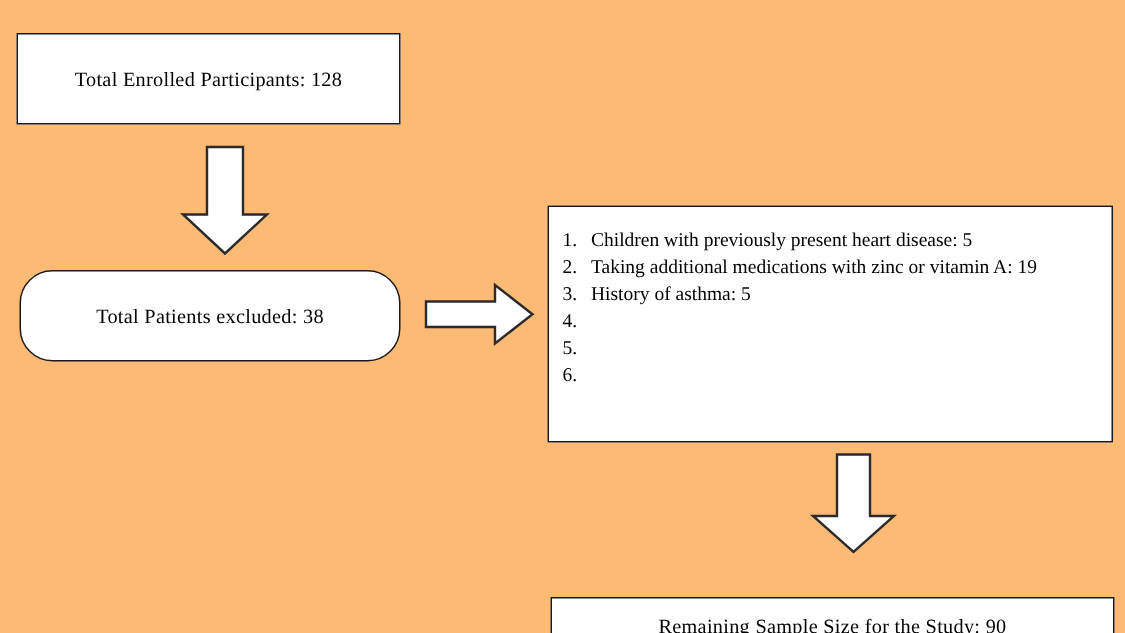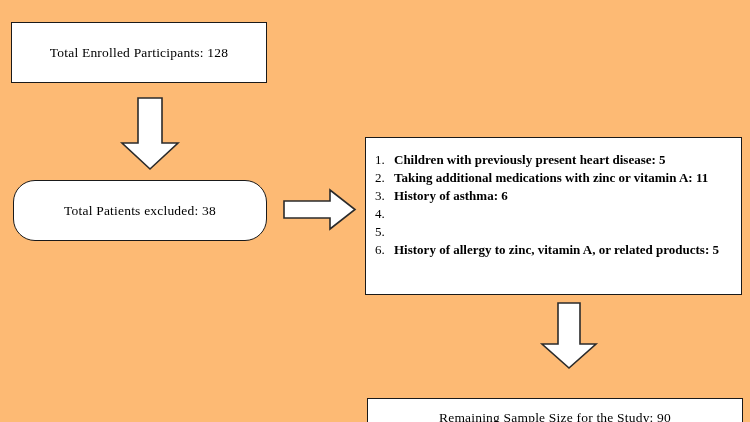--- a/index.html
+++ b/index.html
@@ -53,21 +53,21 @@
     font-size: 13px;
     line-height: 18px;
     white-space: nowrap;
   }
   .reason-num {
     flex: 0 0 auto;
     width: 28px;
     padding-left: 9px;
     box-sizing: border-box;
   }
-  .reason-text { flex: 0 1 auto; font-weight: bold; }
+  .reason-text { flex: 0 1 auto; }
 
   
   .arrow {
     position: absolute;
     overflow: visible;
   }
   .arrow polygon {
     fill: #ffffff;
     stroke: #2b2b2b;
     stroke-width: 1.6;
@@ -99,35 +99,34 @@
   </svg>
 
   <div class="box" id="box-reasons">
     <ol class="reason-list">
       <li class="reason-item">
         <span class="reason-num">1.</span>
         <span class="reason-text">Children with previously present heart disease:  5</span>
       </li>
       <li class="reason-item">
         <span class="reason-num">2.</span>
-        <span class="reason-text">Taking additional medications with zinc or vitamin A: 11</span>
+        <span class="reason-text">Taking additional medications with zinc or vitamin A: 19</span>
       </li>
       <li class="reason-item">
         <span class="reason-num">3.</span>
-        <span class="reason-text">History of asthma: 6</span>
+        <span class="reason-text">History of asthma: 5</span>
       </li>
       <li class="reason-item">
         <span class="reason-num">4.</span>
       </li>
       <li class="reason-item">
         <span class="reason-num">5.</span>
       </li>
       <li class="reason-item">
         <span class="reason-num">6.</span>
-        <span class="reason-text">History of allergy to zinc, vitamin A, or related products: 5</span>
       </li>
     </ol>
   </div>
 
   <svg class="arrow" id="arrow-reasons-to-remaining" viewBox="0 0 58 68">
     <polygon points="18,1 40,1 40,42 56,42 29,66 2,42 18,42"></polygon>
   </svg>
 
   <div class="box box-centered" id="box-remaining">
     <span class="box-label">Remaining Sample Size for the Study: 90</span>

